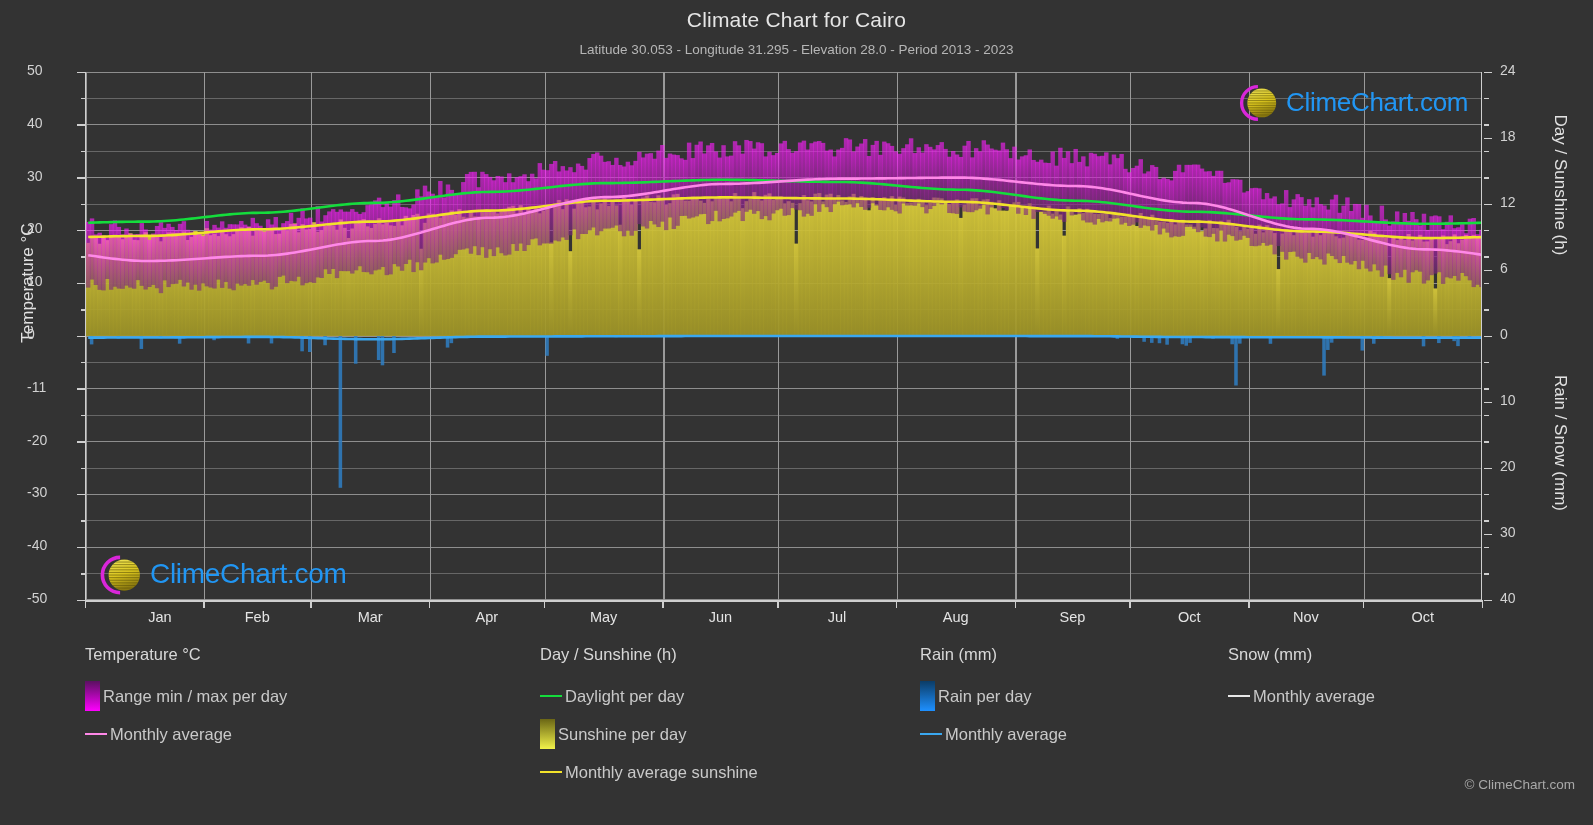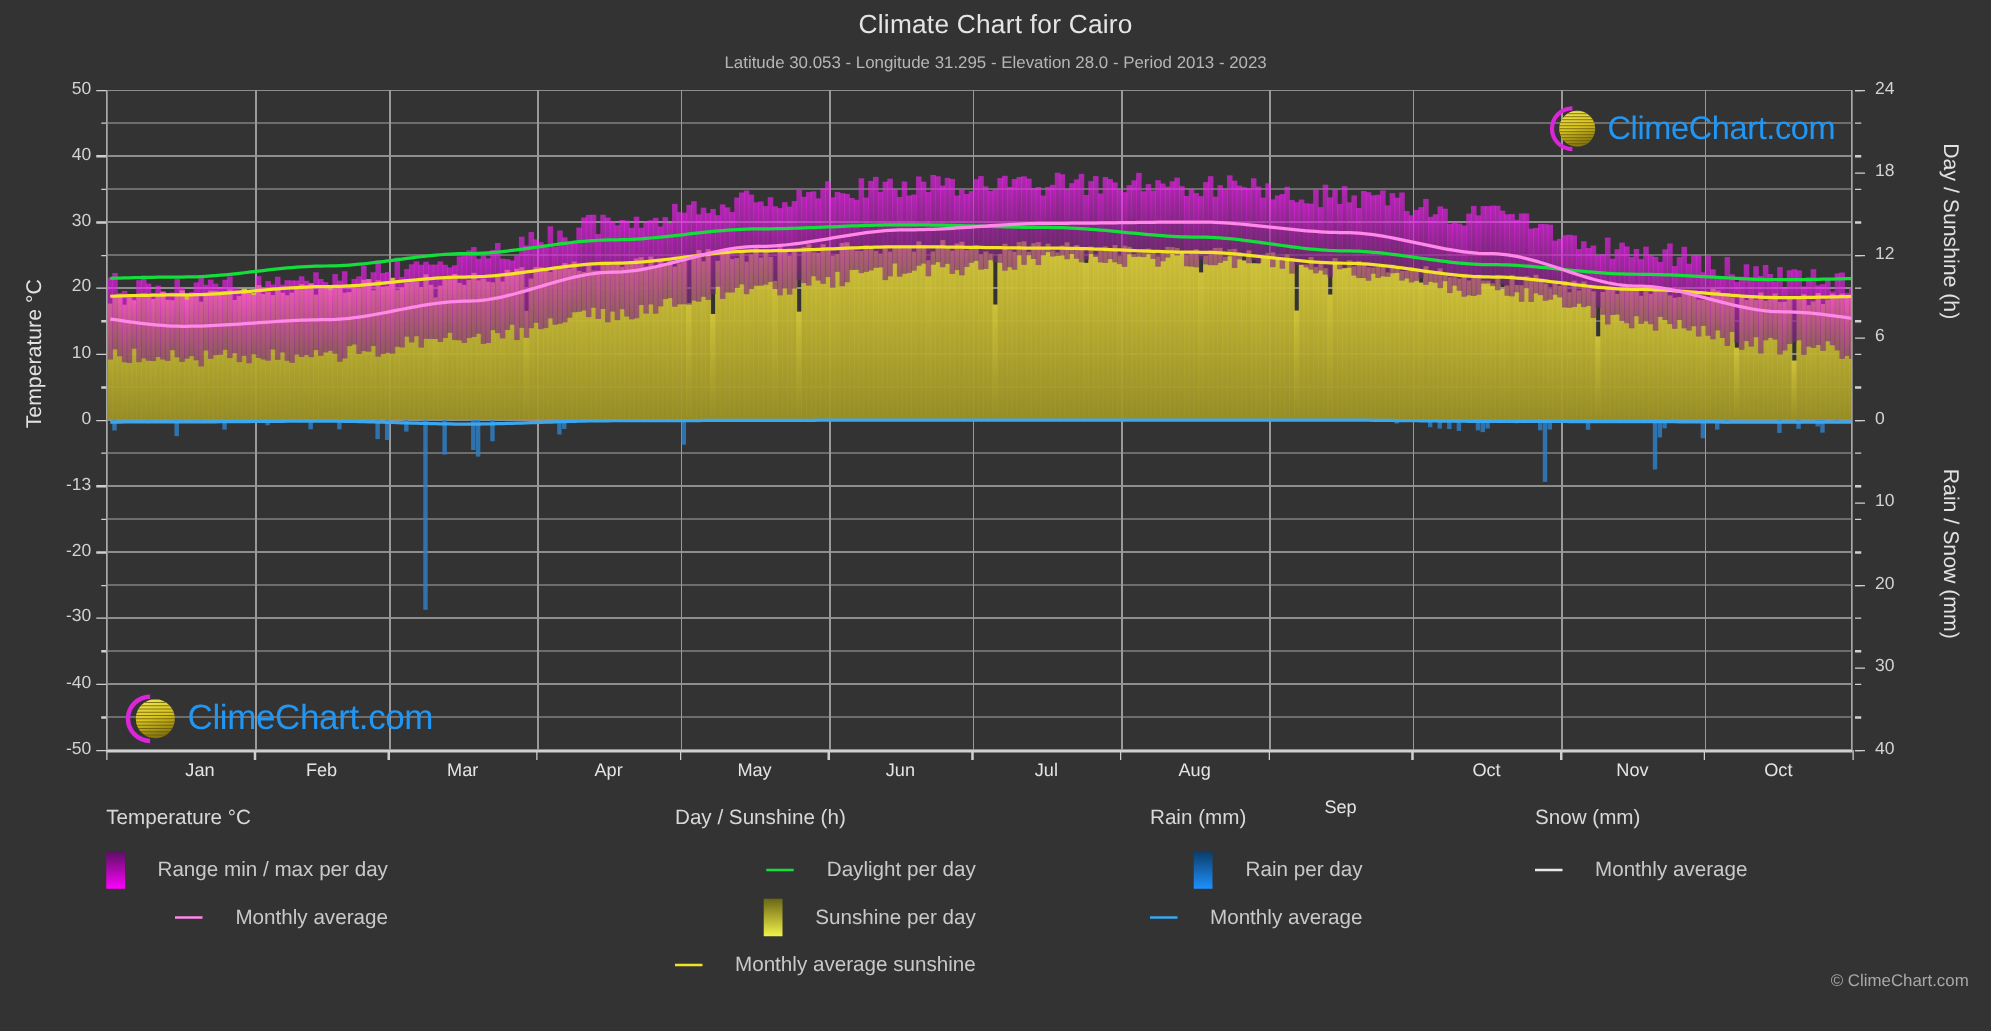--- a/index.html
+++ b/index.html
@@ -50,40 +50,40 @@
     border-right: 1.5px solid #cfcfcf;
     overflow: hidden;
   }
   #plot-svg { position: absolute; left: 0; top: 0; }
 
   
   .tick-label {
     position: absolute; color: #d2d2d2; font-size: 14px;
     white-space: nowrap;
   }
-  .tick-left  { text-align: right; width: 46px; }
+  .tick-left  { text-align: left; width: 46px; }
   .tick-right { text-align: left;  width: 46px; }
   .tick-mark  { position: absolute; background: #cfcfcf; height: 1.5px; width: 8px; }
   .xtick-label {
     position: absolute; color: #e4e4e4; font-size: 14.5px;
     text-align: center; width: 90px;
   }
 
   
   .watermark { position: absolute; display: flex; align-items: center; gap: 6px; }
   .wm-text { color: #2196f3; font-weight: 400; letter-spacing: -0.3px; }
 
   
   #legend { position: absolute; left: 0; top: 645px; width: 1593px; height: 165px; }
   .legend-col { position: absolute; top: 0; }
   .legend-head {
     color: #d8d8d8; font-size: 16.5px; margin-bottom: 13px; white-space: nowrap;
   }
   .legend-row {
-    display: flex; align-items: center; gap: 26px; height: 38px; justify-content: flex-end;
+    display: flex; align-items: center; gap: 3px; height: 38px;
   }
   .legend-label { color: #c9c9c9; font-size: 16.5px; white-space: nowrap; }
   .sw-box { width: 15px; height: 30px; display: block; }
   .sw-line { width: 22px; height: 2.5px; display: block; margin: 0 0 0 0; }
   .sw-wrap { width: 22px; display: flex; justify-content: flex-start; align-items: center; }
 
   .copyright {
     position: absolute; right: 18px; top: 777px;
     color: #a9a9a9; font-size: 13.5px;
   }
@@ -949,21 +949,21 @@
       <div class="tick-label tick-left" style="left: 27px; top: 114.8px;">40</div>
       <div class="tick-mark" style="left: 77px; top: 124.3px;"></div>
       <div class="tick-label tick-left" style="left: 27px; top: 167.6px;">30</div>
       <div class="tick-mark" style="left: 77px; top: 177.1px;"></div>
       <div class="tick-label tick-left" style="left: 27px; top: 220.4px;">20</div>
       <div class="tick-mark" style="left: 77px; top: 229.9px;"></div>
       <div class="tick-label tick-left" style="left: 27px; top: 273.2px;">10</div>
       <div class="tick-mark" style="left: 77px; top: 282.7px;"></div>
       <div class="tick-label tick-left" style="left: 27px; top: 326px;">0</div>
       <div class="tick-mark" style="left: 77px; top: 335.5px;"></div>
-      <div class="tick-label tick-left" style="left: 27px; top: 378.8px;">-13</div>
+      <div class="tick-label tick-left" style="left: 27px; top: 378.8px;">-11</div>
       <div class="tick-mark" style="left: 77px; top: 388.3px;"></div>
       <div class="tick-label tick-left" style="left: 27px; top: 431.6px;">-20</div>
       <div class="tick-mark" style="left: 77px; top: 441.1px;"></div>
       <div class="tick-label tick-left" style="left: 27px; top: 484.4px;">-30</div>
       <div class="tick-mark" style="left: 77px; top: 493.9px;"></div>
       <div class="tick-label tick-left" style="left: 27px; top: 537.2px;">-40</div>
       <div class="tick-mark" style="left: 77px; top: 546.7px;"></div>
       <div class="tick-label tick-left" style="left: 27px; top: 590px;">-50</div>
       <div class="tick-mark" style="left: 77px; top: 599.5px;"></div>
       <div class="tick-mark" style="left: 81px; top: 573.1px; width: 4px;"></div>
@@ -1030,21 +1030,21 @@
       <div class="" style="position: absolute; left: 1362.85px; top: 600px; width: 1.5px; height: 8px; background: rgb(207, 207, 207);"></div>
       <div class="" style="position: absolute; left: 1481.5px; top: 600px; width: 1.5px; height: 8px; background: rgb(207, 207, 207);"></div>
       <div class="xtick-label" style="left: 115px; top: 609px;">Jan</div>
       <div class="xtick-label" style="left: 212.233px; top: 609px;">Feb</div>
       <div class="xtick-label" style="left: 325.141px; top: 609px;">Mar</div>
       <div class="xtick-label" style="left: 441.877px; top: 609px;">Apr</div>
       <div class="xtick-label" style="left: 558.612px; top: 609px;">May</div>
       <div class="xtick-label" style="left: 675.348px; top: 609px; text-align: center;">Jun</div>
       <div class="xtick-label" style="left: 792.084px; top: 609px;">Jul</div>
       <div class="xtick-label" style="left: 910.733px; top: 609px;">Aug</div>
-      <div class="xtick-label" style="left: 1027.47px; top: 609px; margin-top: 29px;">Sep</div>
+      <div class="xtick-label" style="left: 1027.47px; top: 609px;">Sep</div>
       <div class="xtick-label" style="left: 1144.2px; top: 609px;">Oct</div>
       <div class="xtick-label" style="left: 1260.94px; top: 609px;">Nov</div>
       <div class="xtick-label" style="left: 1377.68px; top: 609px;">Oct</div>
     </div>
   <div id="watermark-layer">
       <div class="watermark" style="left: 1232px; top: 78px;">
         <svg width="48" height="48" viewBox="0 0 100 100">
           <defs>
             <linearGradient id="sph48" x1="0" y1="0" x2="0.3" y2="1">
               <stop offset="0%" stop-color="#f2e85c"></stop>

